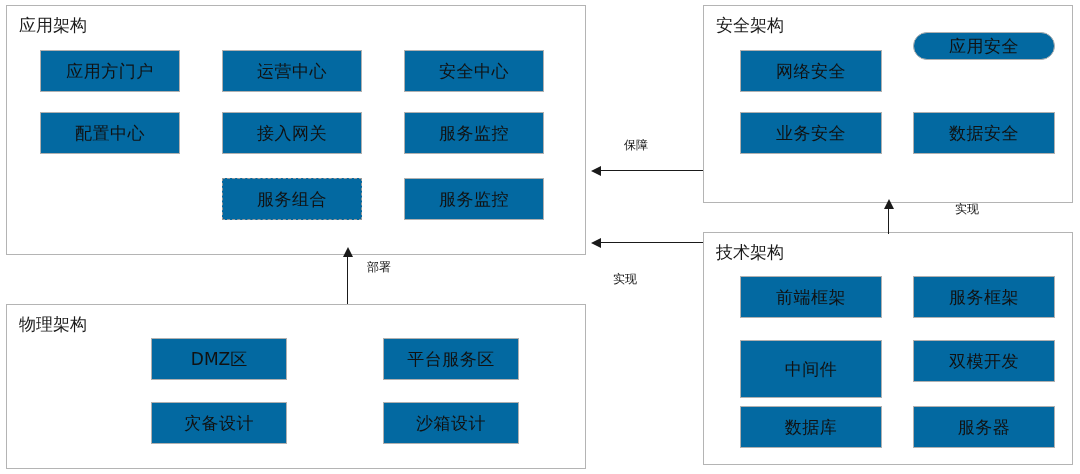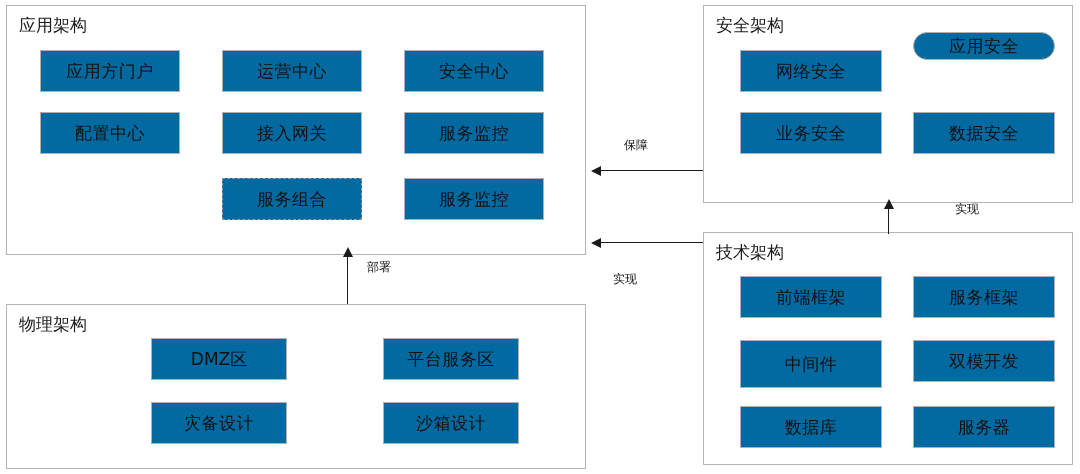--- a/index.html
+++ b/index.html
@@ -103,21 +103,21 @@
   <div class="node" style="left:740px; top:50px; width:142px; height:42px;">网络安全</div>
   <div class="node" style="left:913px; top:32px; width:142px; height:28px;border-radius:18px;">应用安全</div>
   <div class="node" style="left:740px; top:112px; width:142px; height:42px;">业务安全</div>
   <div class="node" style="left:913px; top:112px; width:142px; height:42px;">数据安全</div>
 
   <div class="container-box" style="left:703px; top:232px; width:370px; height:233px;">
     <div class="container-title">技术架构</div>
   </div>
   <div class="node" style="left:740px; top:276px; width:142px; height:42px;">前端框架</div>
   <div class="node" style="left:913px; top:276px; width:142px; height:42px;">服务框架</div>
-  <div class="node" style="left:740px; top:340px; width:142px; height:48px;">中间件</div>
+  <div class="node" style="left:740px; top:340px; width:142px; height:58px;">中间件</div>
   <div class="node" style="left:913px; top:340px; width:142px; height:42px;">双模开发</div>
   <div class="node" style="left:740px; top:406px; width:142px; height:42px;">数据库</div>
   <div class="node" style="left:913px; top:406px; width:142px; height:42px;">服务器</div>
 
   <div class="container-box" style="left:6px; top:304px; width:580px; height:165px;">
     <div class="container-title">物理架构</div>
   </div>
   <div class="node bold" style="left:151px; top:338px; width:136px; height:42px;">DMZ区</div>
   <div class="node" style="left:383px; top:338px; width:136px; height:42px;">平台服务区</div>
   <div class="node" style="left:151px; top:402px; width:136px; height:42px;">灾备设计</div>

